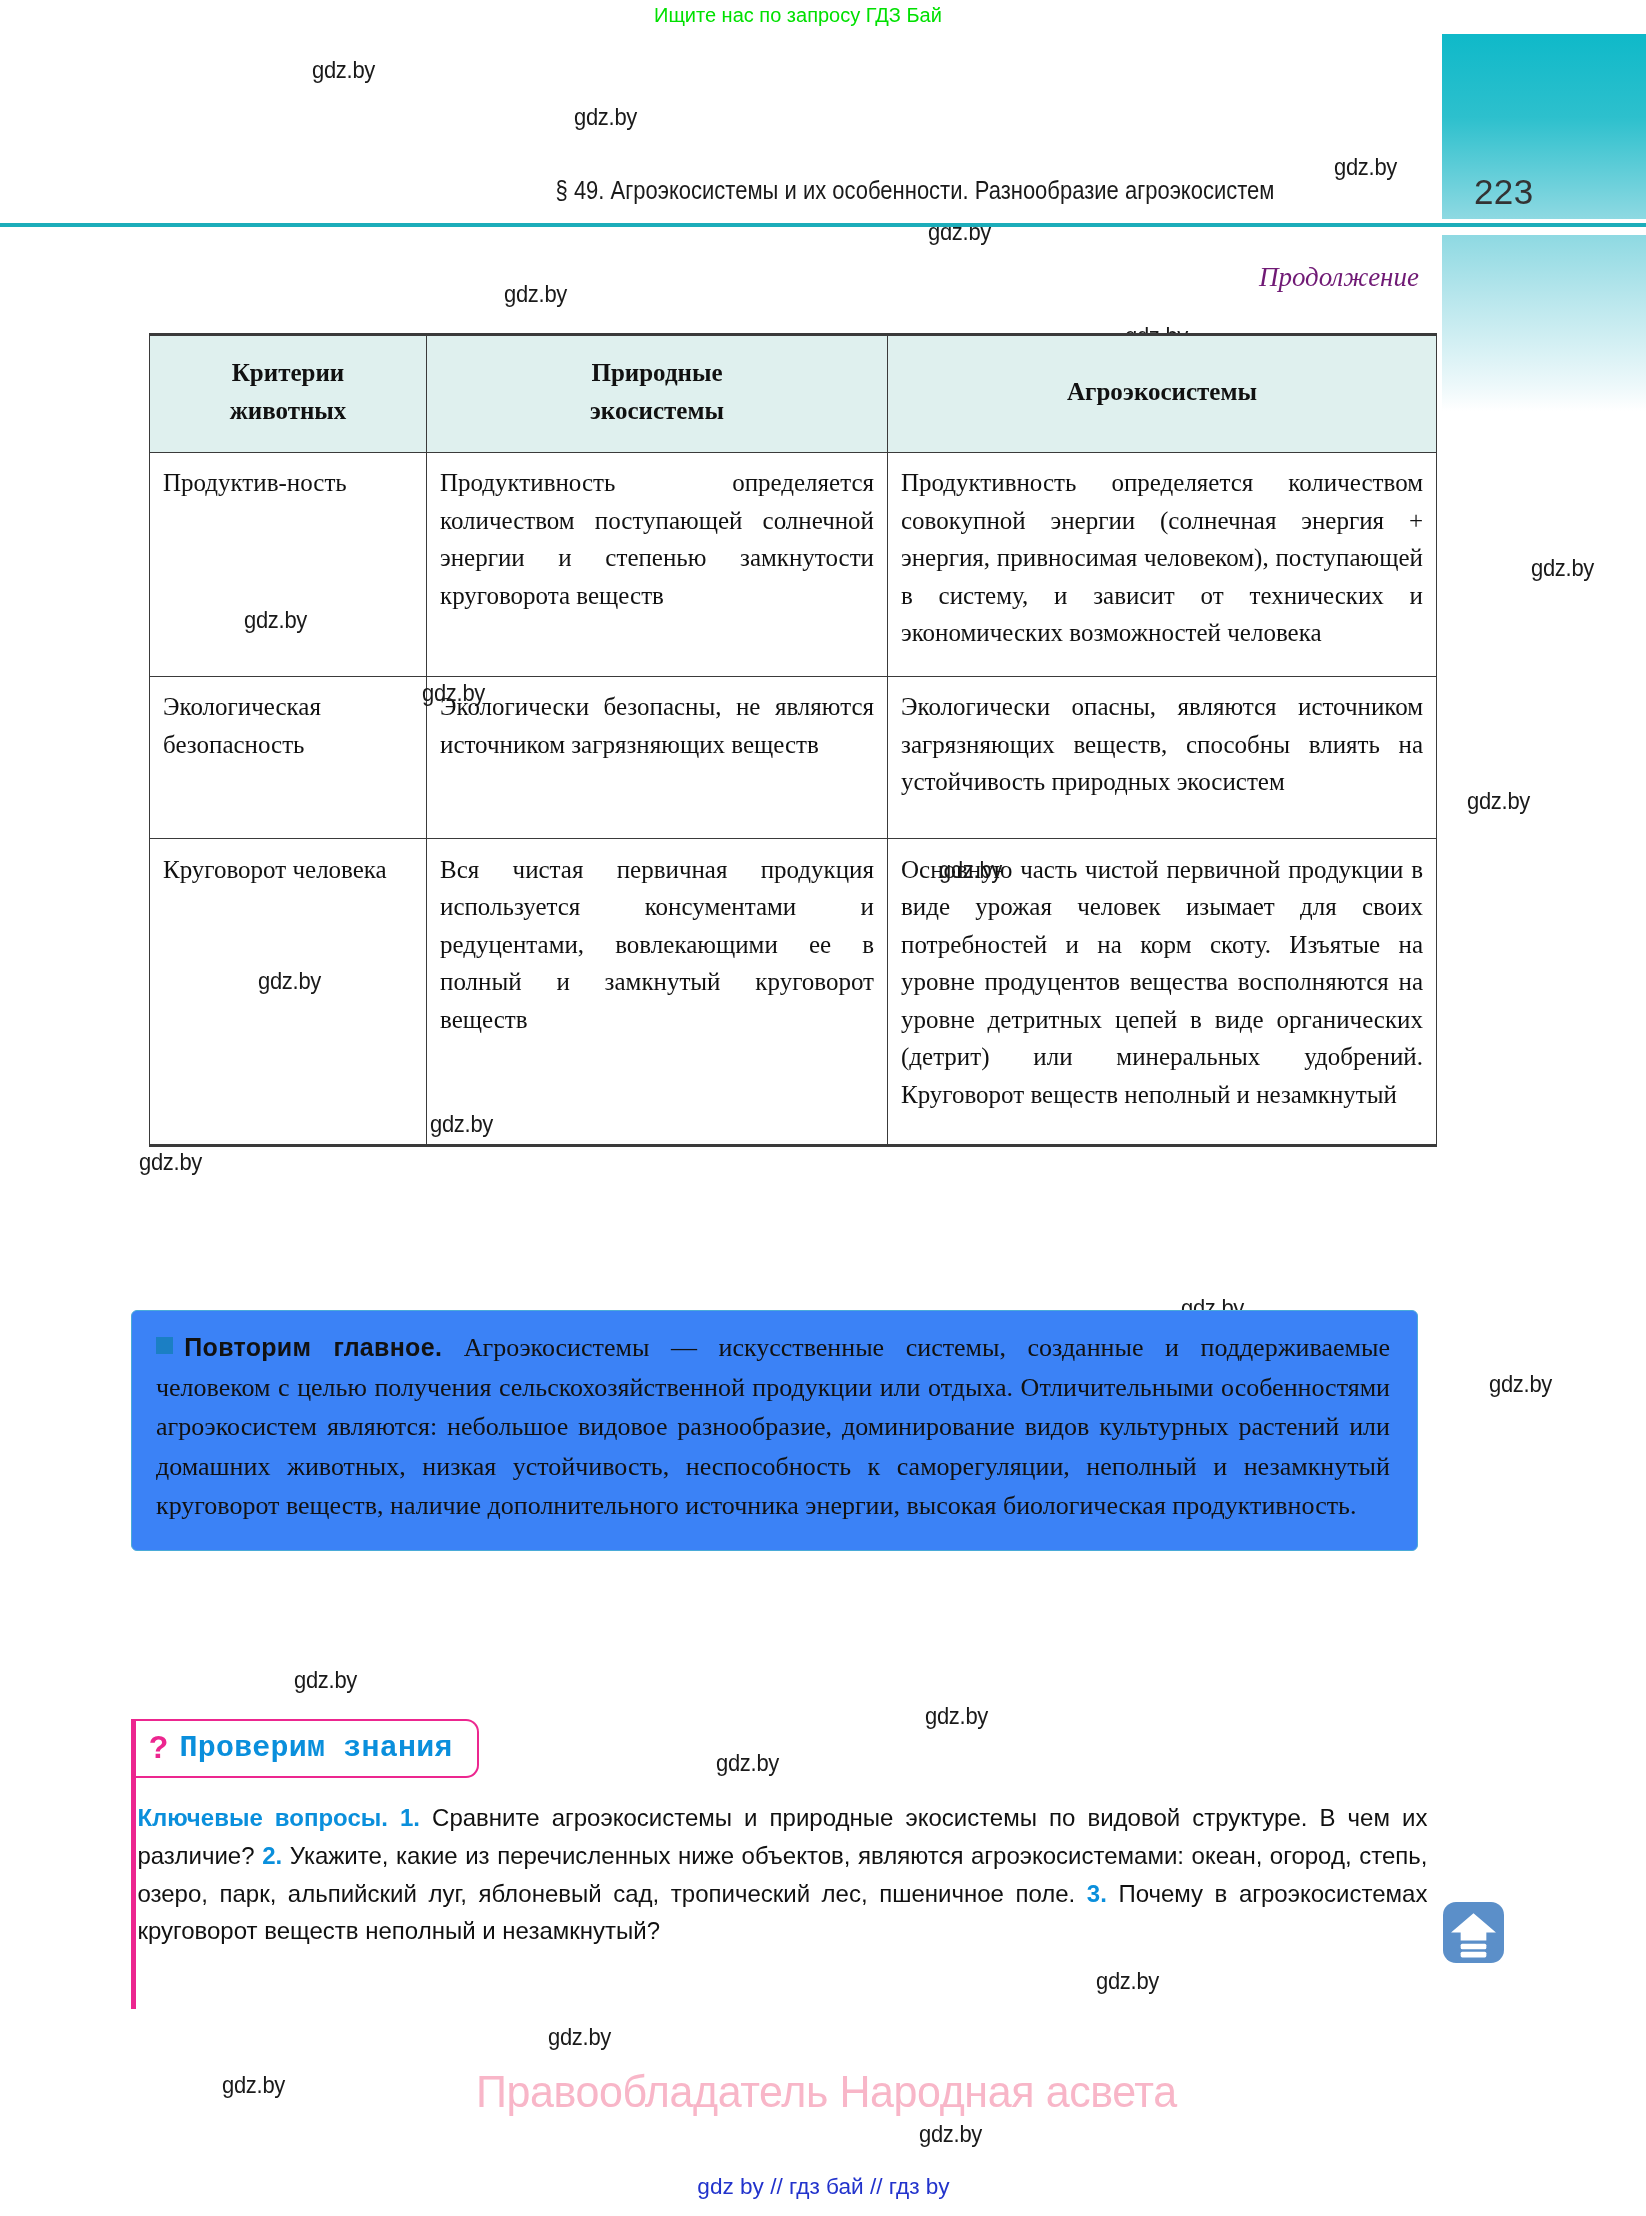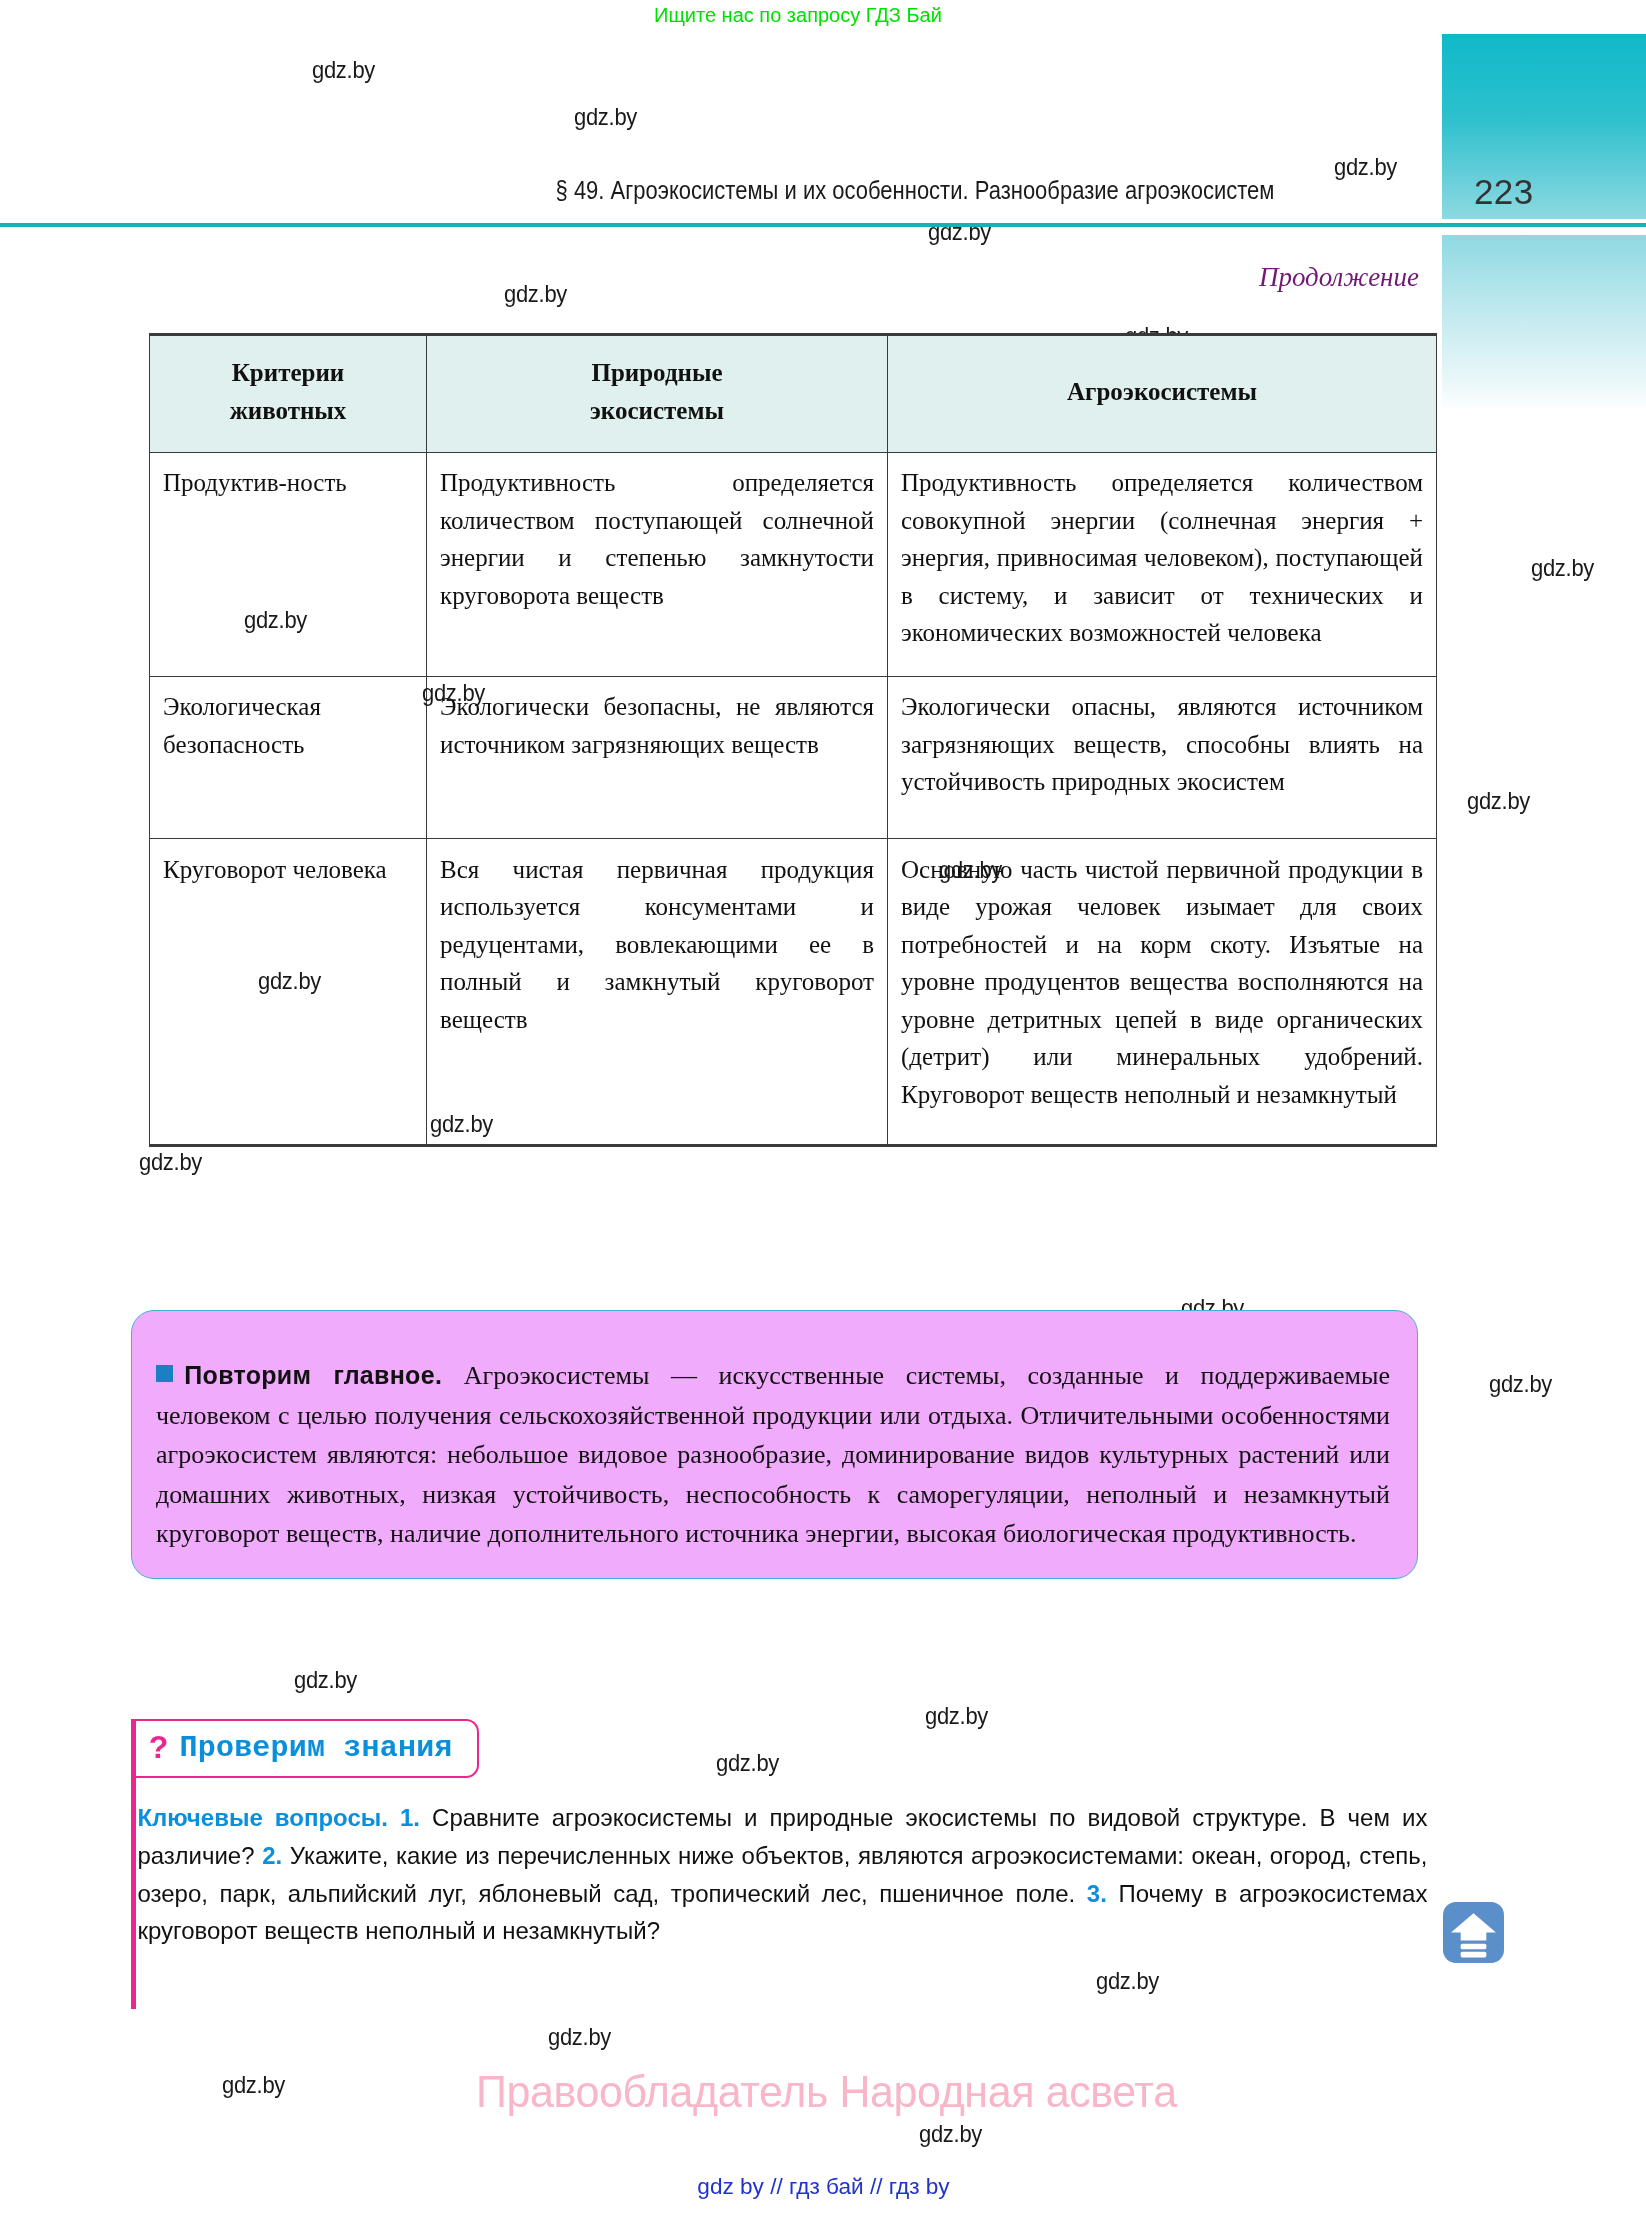--- a/index.html
+++ b/index.html
@@ -158,24 +158,24 @@
   .row-eco td   { height: 139px; }
   .row-krug td  { height: 282px; }
 
   
   .recap {
     position: absolute;
     left: 131px;
     top: 1310px;
     width: 1287px;
     box-sizing: border-box;
-    background: #f0abfc;
+    background: #3b82f6;
     border: 1.6px solid #4aabd8;
-    border-radius: 23px;
-    padding: 45px 27px 24px 24px;
+    border-radius: 6px;
+    padding: 17px 27px 24px 24px;
     font-family: "Liberation Serif", serif;
     font-size: 26px;
     line-height: 1.52;
     color: #111111;
     text-align: justify;
     text-align-last: left;
   }
   .recap-bullet {
     display: inline-block;
     width: 17px;

